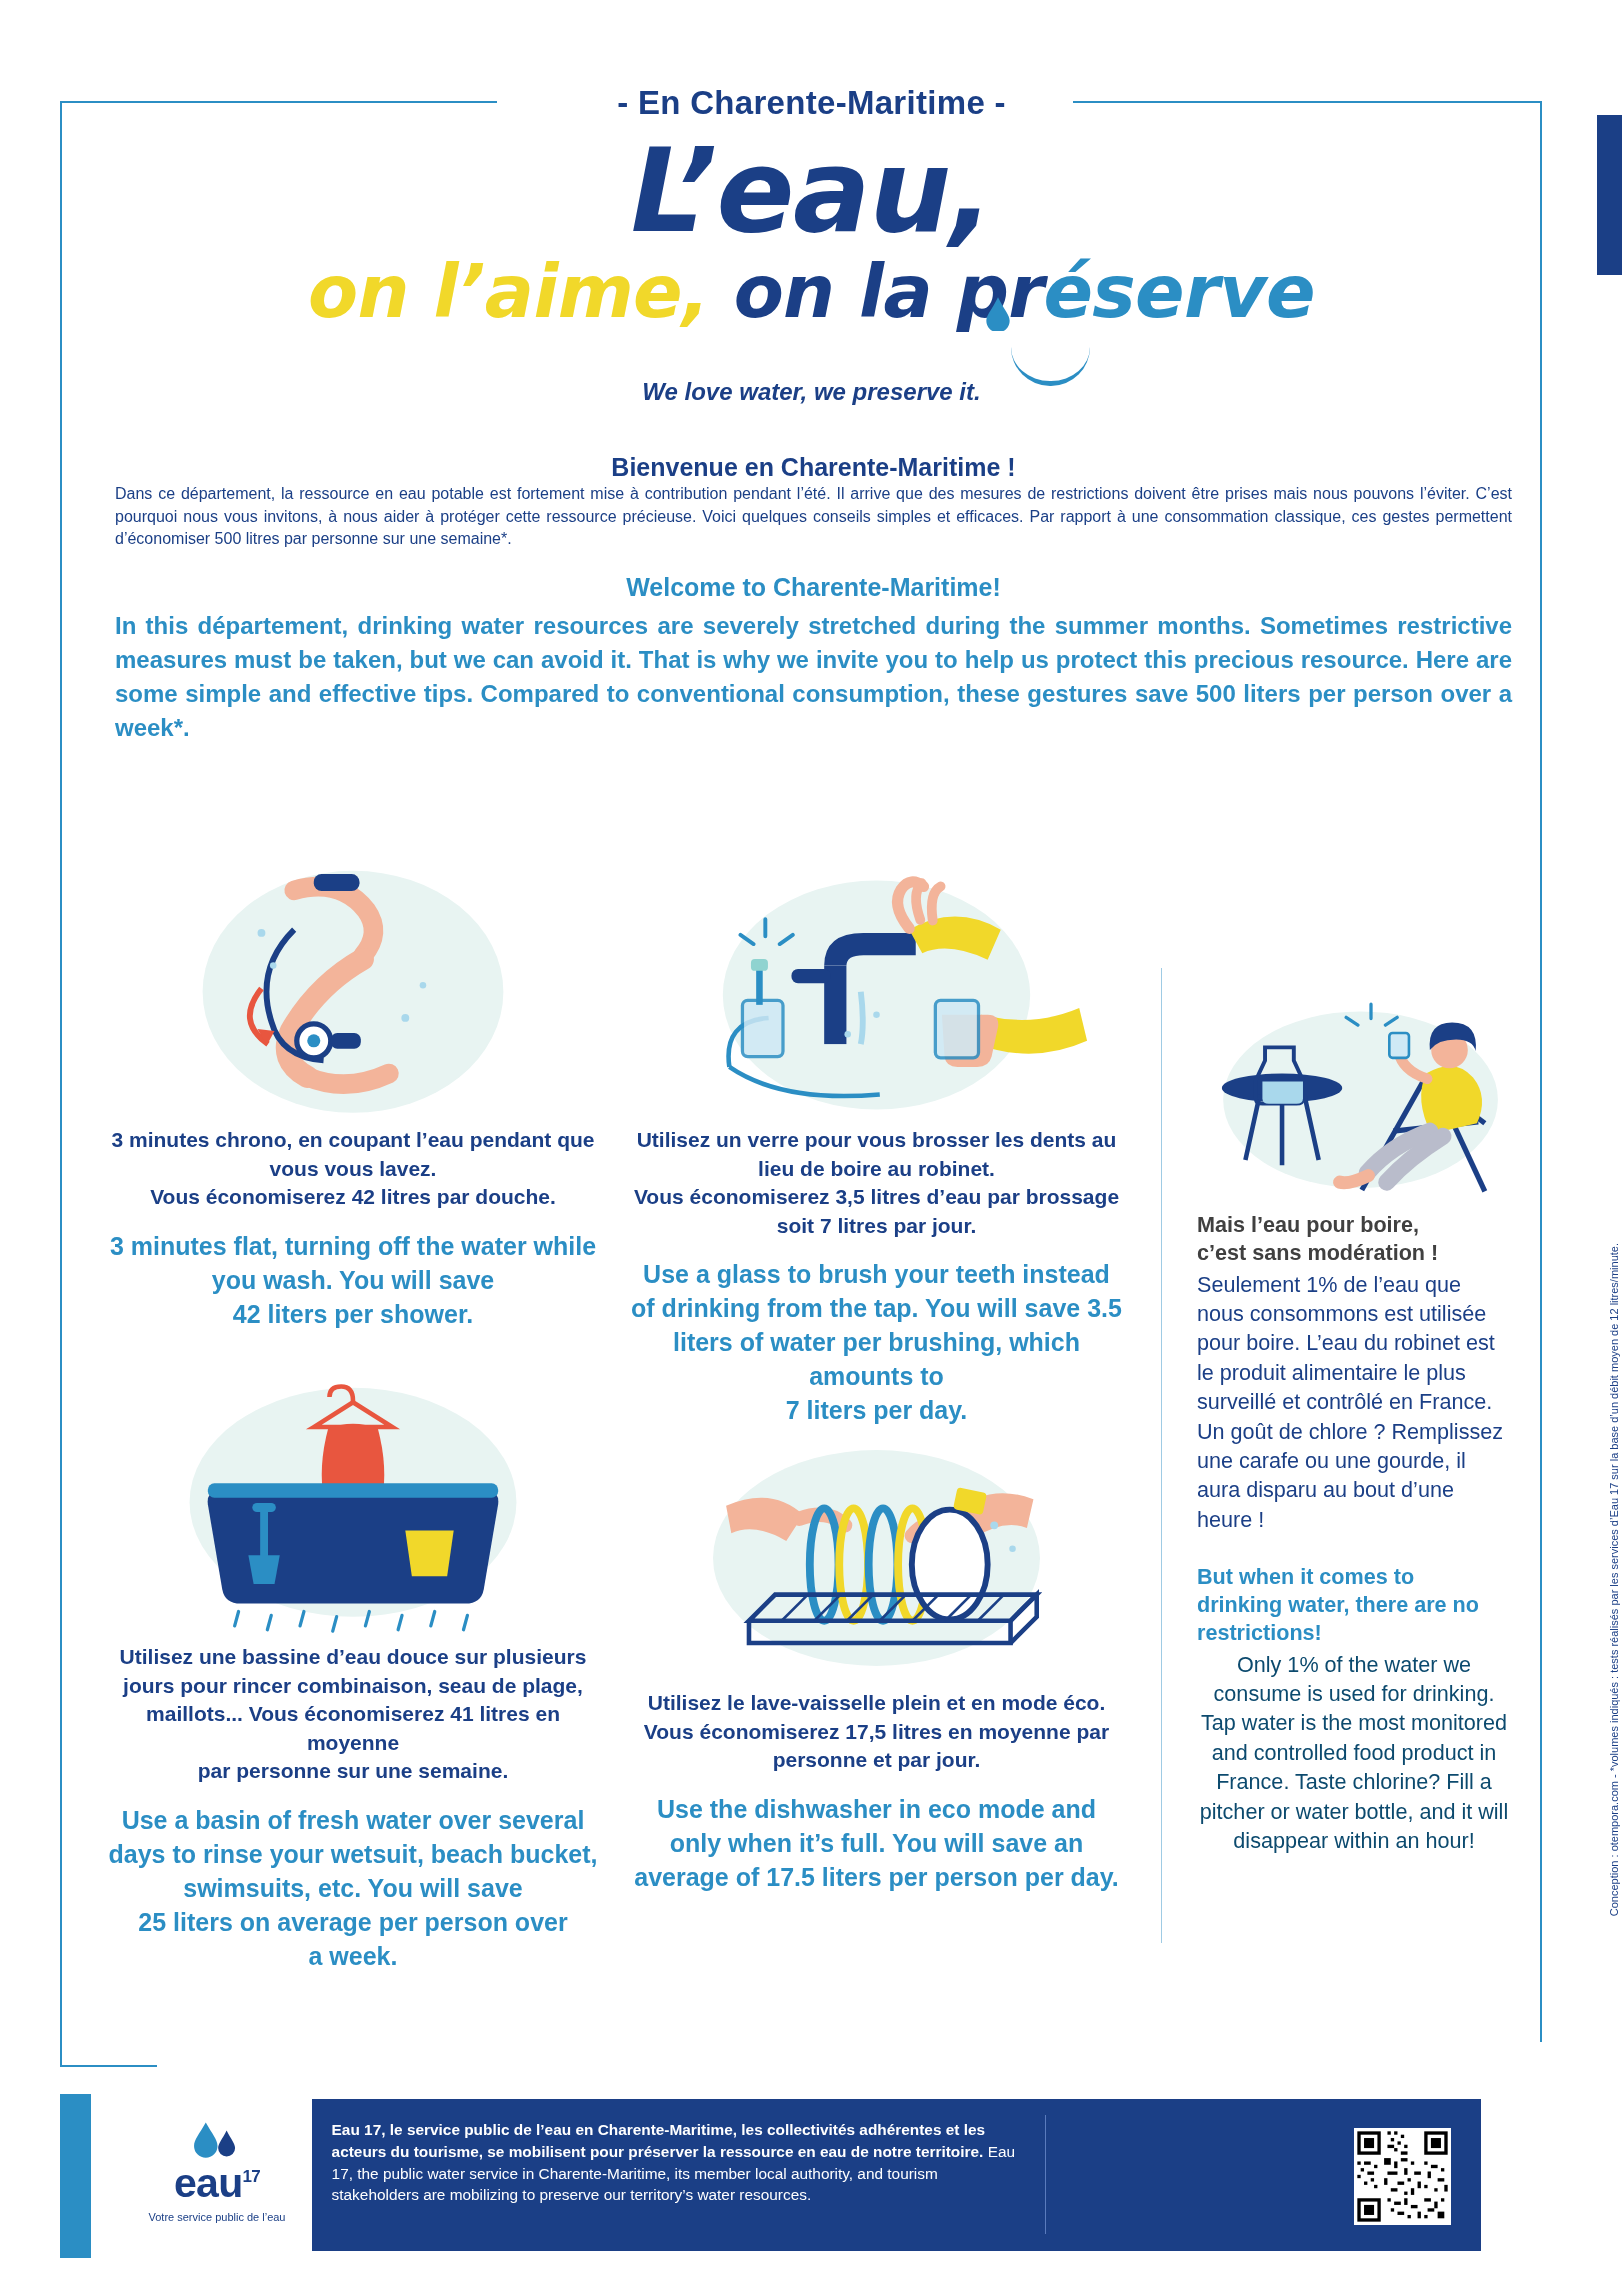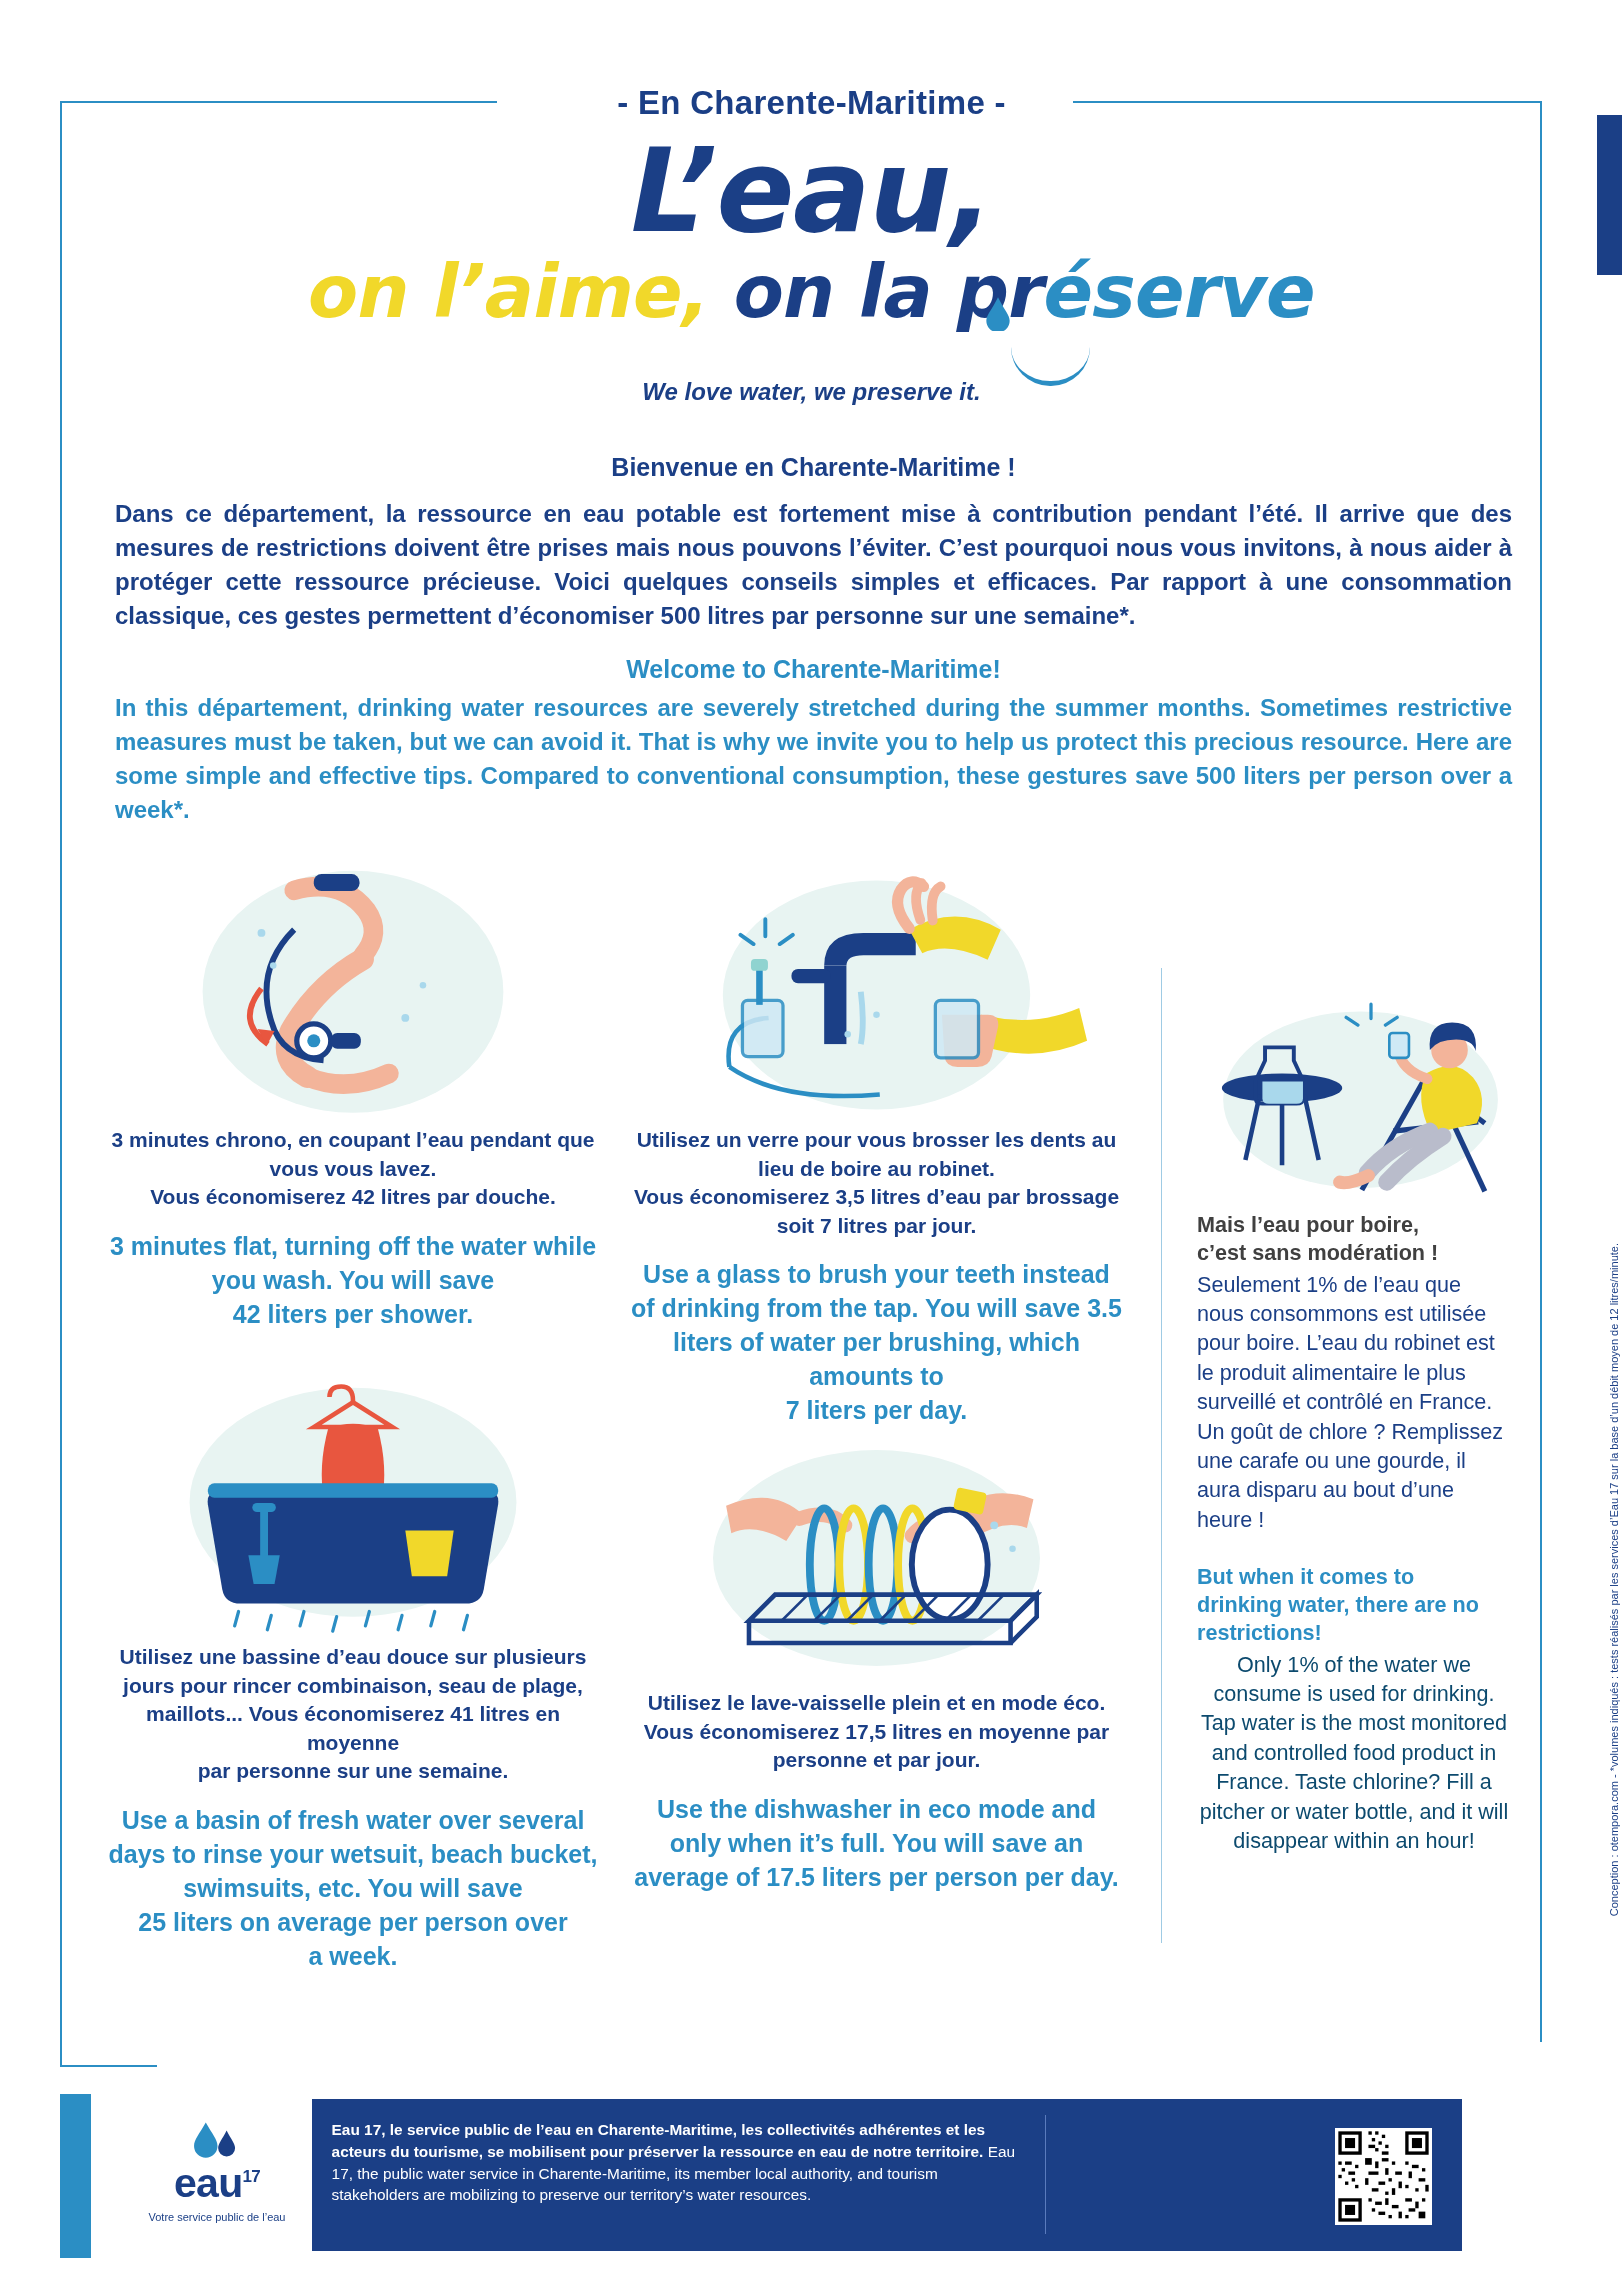--- a/index.html
+++ b/index.html
@@ -110,23 +110,23 @@
     width: 1397px;
   }
   .intro h3 {
     margin: 0;
     text-align: center;
     font-size: 25px;
     font-weight: bold;
     color: #1b3f86;
   }
   .intro p.fr {
-    margin: 15px 0 0 0;
-    font-size: 24px;
-    font-weight: bold;
+    margin: 1px 0 0 0;
+    font-size: 16px;
+    font-weight: normal;
     line-height: 1.42;
     color: #1b3f86;
     text-align: justify;
   }
   .intro h3.en {
     margin-top: 22px;
     color: #2b8ec4;
   }
   .intro p.en {
     margin: 6.5px 0 0 0;
@@ -241,20 +241,21 @@
   .footer-logo .slogan {
     font-size: 11px;
     margin-top: 6.5px;
   }
   .footer-band {
     position: absolute;
     left: 252px; top: 5.2px;
     width: 1150px; height: 152px;
     background: #1b3f86;
     color: #fff;
+    padding-left: 19px;
   }
   .band-text {
     position: absolute;
     left: 19.6px; top: 19.6px;
     width: 694px;
     font-size: 15.4px;
     line-height: 1.42;
   }
   .band-text b { font-weight: bold; }
   .band-sep {

